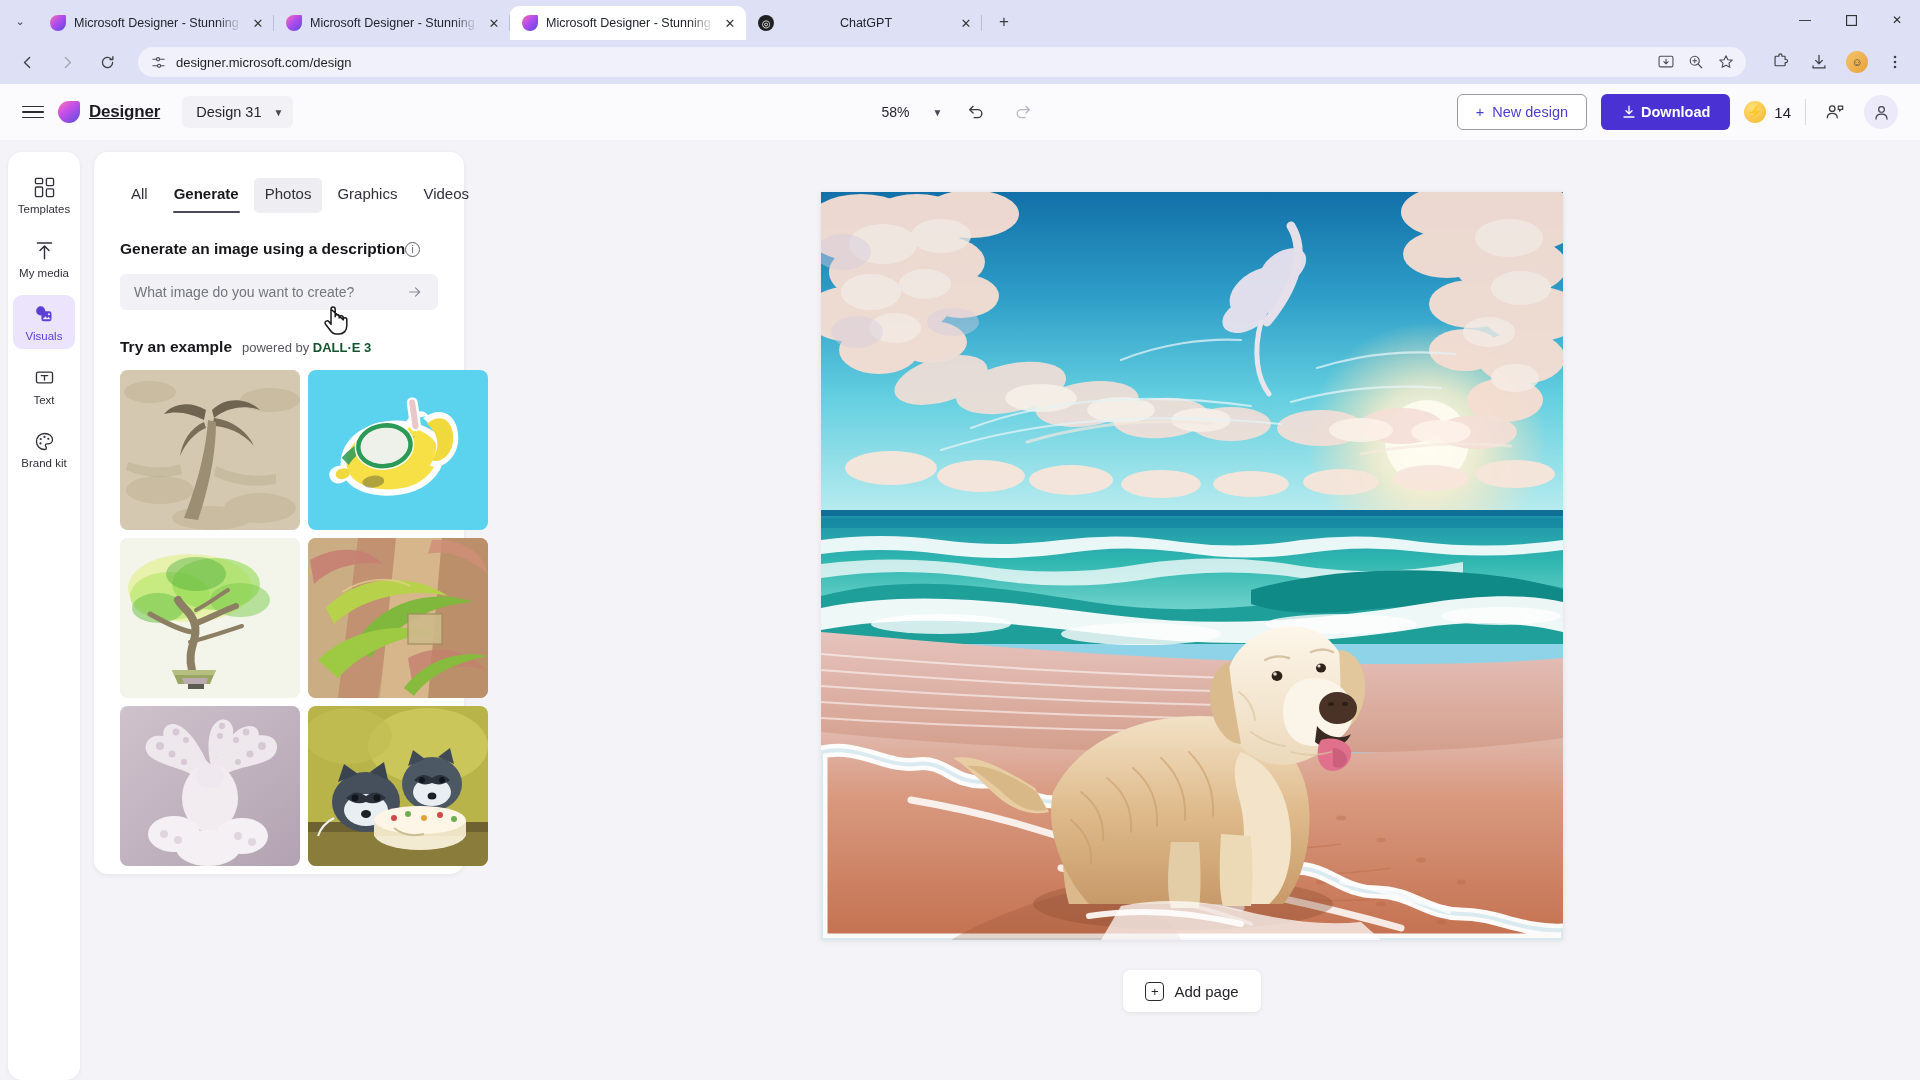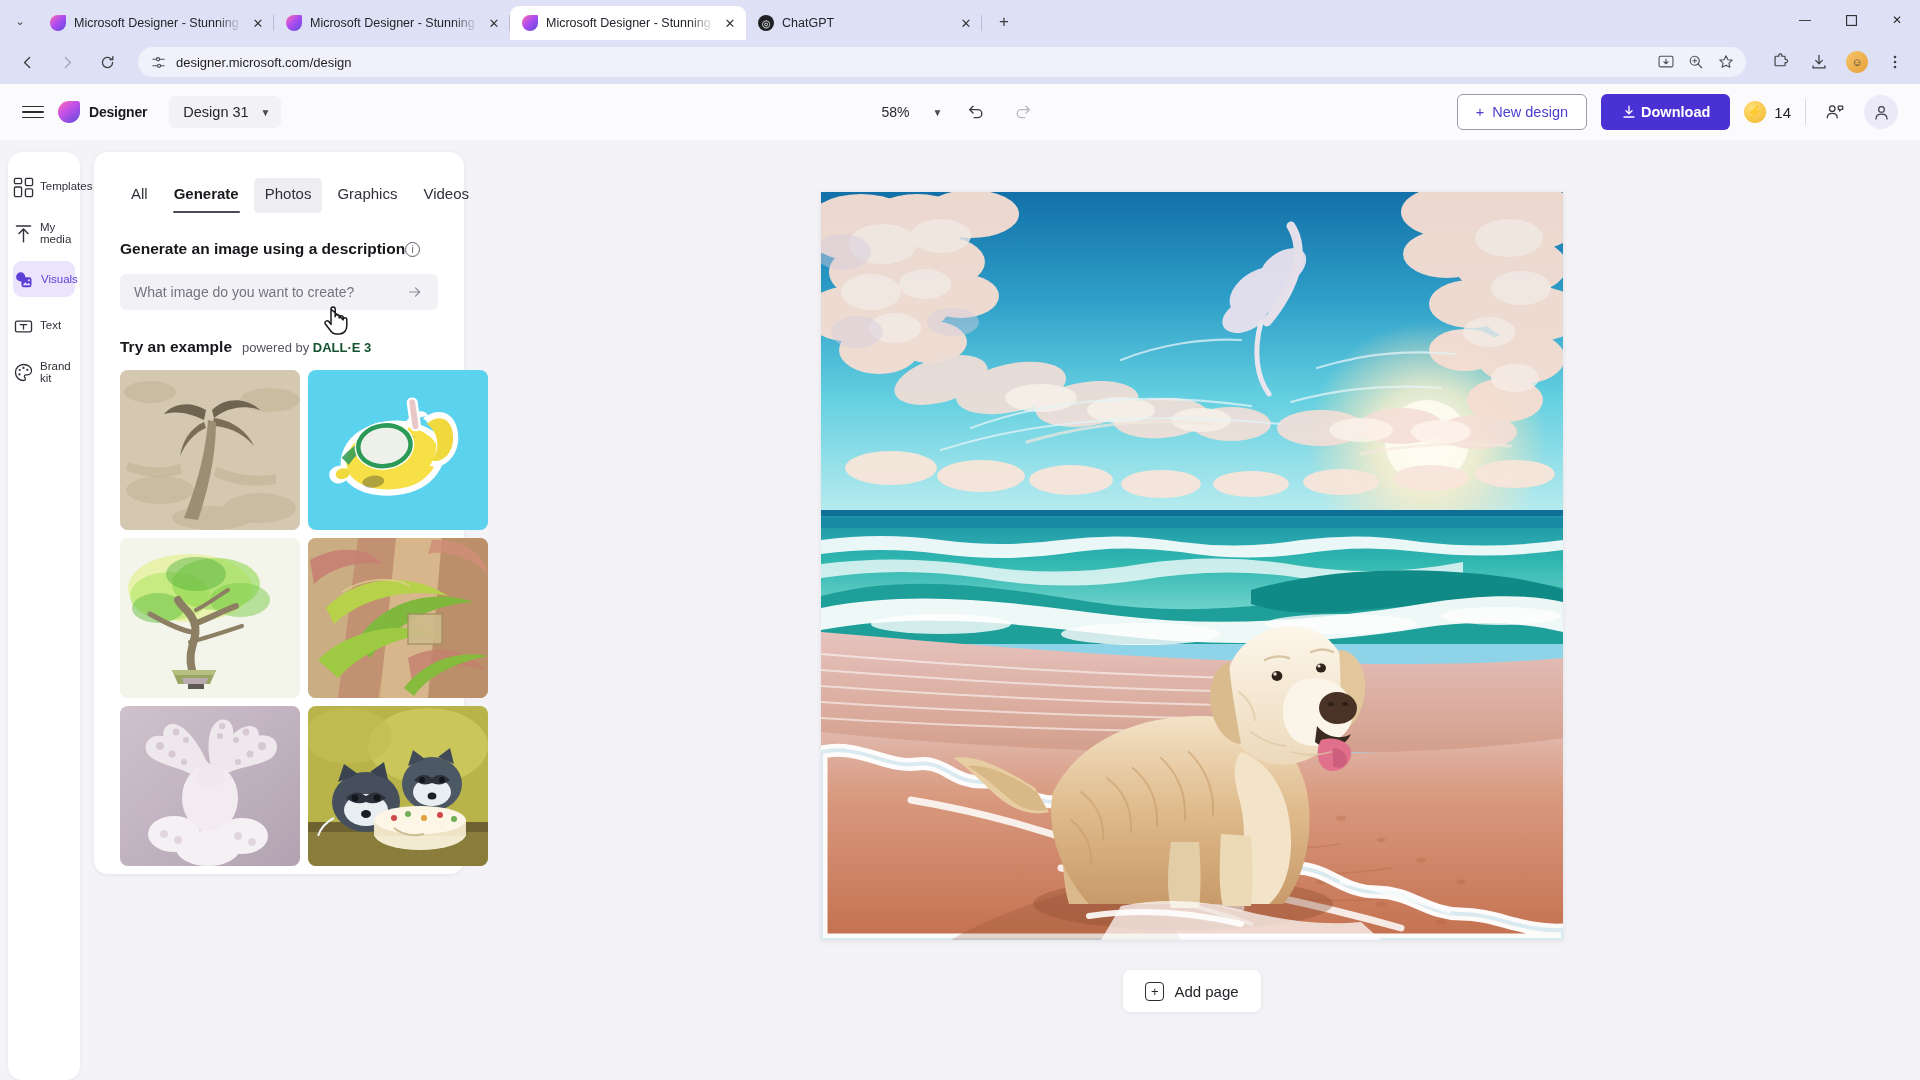--- a/index.html
+++ b/index.html
@@ -45,21 +45,21 @@
     background: #202123; border-radius: 50%;
     display: flex; align-items: center; justify-content: center;
     color: #fff; font-size: 10px;
   }
   .tab-title {
     flex: 1 1 auto; white-space: nowrap; overflow: hidden;
     text-overflow: clip; font-size: 12.5px;
     -webkit-mask-image: linear-gradient(to right,#000 85%,transparent 100%);
             mask-image: linear-gradient(to right,#000 85%,transparent 100%);
   }
-  .tab.chatgpt .tab-title { mask-image: none; -webkit-mask-image: none; }
+  .tab.chatgpt .tab-title { mask-image: none; text-align: center; -webkit-mask-image: none; }
   .tab-close {
     flex: 0 0 16px; width: 16px; height: 16px; font-size: 13px;
     display: flex; align-items: center; justify-content: center;
     color: #3a3a3a; border-radius: 3px;
   }
   .new-tab-btn {
     width: 28px; height: 28px; margin-bottom: 4px; margin-left: 8px;
     display: flex; align-items: center; justify-content: center;
     font-size: 17px; color: #3c3c3c; border-radius: 50%;
   }
@@ -115,21 +115,21 @@
     padding: 0 22px; gap: 14px; background: #fbfbfd;
   }
   .hamburger { display: flex; flex-direction: column; gap: 4px; width: 22px; padding: 4px 0; }
   .hamburger span { display:block; height: 1.6px; background: #2d2d2d; border-radius: 2px; }
   .brand { display: flex; align-items: center; gap: 9px; }
   .brand-mark {
     width: 22px; height: 22px;
     background: linear-gradient(140deg,#ff75ad 0%,#c750e8 40%,#5b4bdb 100%);
     border-radius: 50% 12% 50% 50%;
   }
-  .brand-name { font-size: 14px; font-weight: bold; color: #1b1b20; letter-spacing: -0.2px; }
+  .brand-name { font-size: 17px; font-weight: bold; color: #1b1b20; letter-spacing: -0.2px; text-decoration: underline; }
   .design-pill {
     display: flex; align-items: center; gap: 12px;
     height: 32px; padding: 0 10px 0 14px; margin-left: 8px;
     border-radius: 6px; background: #f1f1f6;
     font-size: 14.5px; color: #26262c;
   }
   .chevron { font-size: 10px; color: #4a4a55; }
 
   .header-center {
     position: absolute; left: 50%; transform: translateX(-50%);
@@ -178,21 +178,21 @@
     display: flex; justify-content: center;
   }
   .rail-card {
     width: 72px; background: #fff; border-radius: 14px;
     padding: 16px 0 18px; display: flex; flex-direction: column;
     gap: 10px; align-items: center;
     box-shadow: 0 1px 4px rgba(30,30,50,.07);
   }
   .rail-item {
     width: 62px; padding: 8px 0 6px; border-radius: 9px;
-    display: flex; flex-direction: row; align-items: center; gap: 6px;
+    display: flex; flex-direction: column; align-items: center; gap: 6px;
     color: #30303a;
   }
   .rail-item.active { background: #ece3fd; color: #5b3fd6; }
   .rail-icon { height: 22px; display: flex; align-items: center; justify-content: center; }
   .rail-label { font-size: 11.5px; line-height: 1; }
 
   .panel {
     width: 370px; flex: 0 0 370px; margin-top: 12px; margin-left: 6px;
     background: #fff; border-radius: 14px; height: 722px;
     box-shadow: 0 1px 5px rgba(30,30,50,.08);

